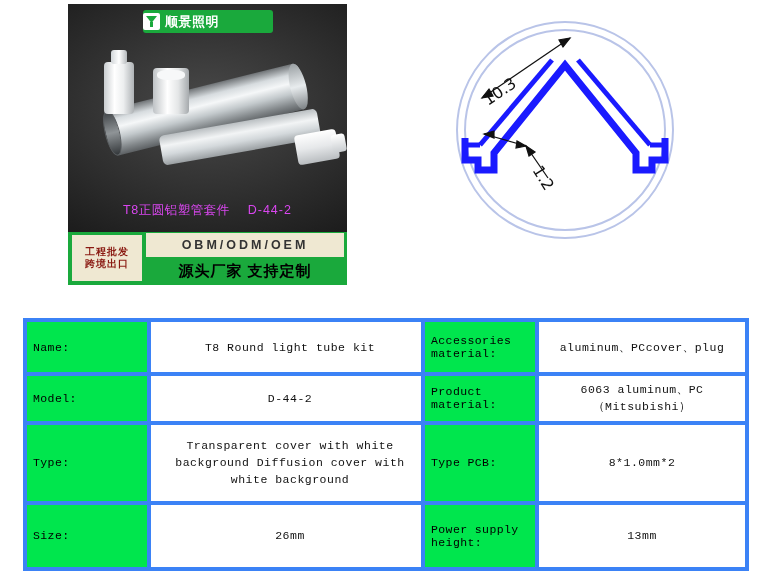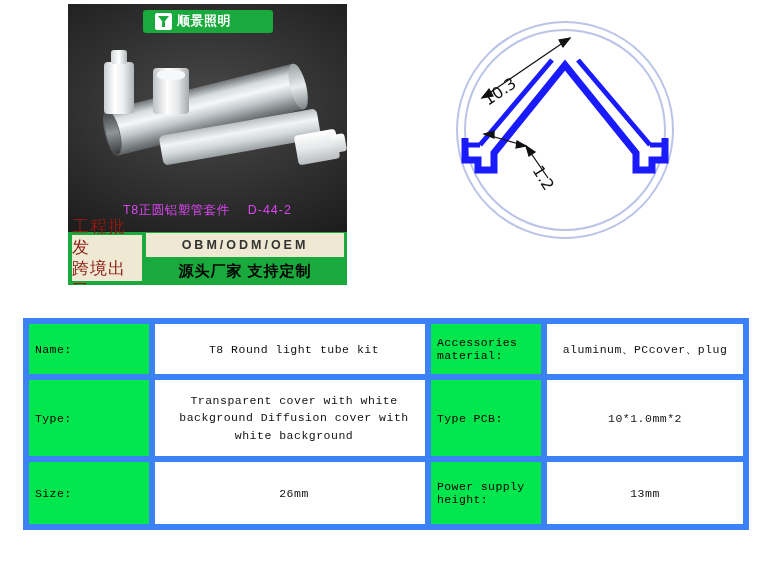--- a/index.html
+++ b/index.html
@@ -45,23 +45,22 @@
   .brand-badge {
     position: absolute;
     left: 75px;
     top: 6px;
     height: 23px;
     width: 130px;
     background: #1aa93c;
     border-radius: 3px;
     display: flex;
     align-items: center;
-    padding-left: 12px;
+    padding-left: 0;
     box-sizing: border-box;
-    font-family: Liberation Mono, monospace;
   }
   .brand-mark {
     width: 17px;
     height: 17px;
     background: #ffffff;
     border-radius: 2px;
     margin-right: 5px;
     position: relative;
     flex: none;
   }
@@ -212,22 +211,22 @@
     height: 46px;
     background: #efe8d2;
     display: flex;
     flex-direction: column;
     align-items: center;
     justify-content: center;
     line-height: 1.25;
   }
   .banner-tag span {
     color: #8a1a12;
-    font-size: 17px;
-    font-weight: normal;
+    font-size: 10px;
+    font-weight: bold;
     letter-spacing: 1px;
   }
   .banner-obm {
     position: absolute;
     left: 78px;
     top: 1px;
     width: 198px;
     height: 24px;
     background: #efe8d2;
     color: #333333;
@@ -265,21 +264,21 @@
   
   .spec-table {
     position: absolute;
     left: 23px;
     top: 318px;
     width: 726px;
     border-collapse: collapse;
     table-layout: fixed;
   }
   .spec-table td {
-    border: 6px solid #3b82f6;
+    border: 4px solid #3b82f6;
     font-family: "Liberation Mono", monospace;
     font-size: 11.5px;
     color: #111111;
     padding: 5px 6px;
     vertical-align: middle;
   }
   .spec-table td.label {
     background: #00e64d;
     color: #000000;
     font-weight: normal;
@@ -375,25 +374,31 @@
 </div>
 
 <table class="spec-table">
   <tbody>
     <tr class="r1">
       <td class="label">Name:</td>
       <td class="value first">T8 Round light tube kit</td>
       <td class="label second">Accessories material:</td>
       <td class="value">aluminum、PCcover、plug</td>
     </tr>
+    <tr class="r2">
+      <td class="label">Model:</td>
+      <td class="value first">D-44-2</td>
+      <td class="label second">Product material:</td>
+      <td class="value multi">6063 aluminum、PC（Mitsubishi）</td>
+    </tr>
     <tr class="r3">
       <td class="label">Type:</td>
       <td class="value first multi">Transparent cover with white background Diffusion cover with white background</td>
       <td class="label second">Type PCB:</td>
-      <td class="value">10*1.0mm*2</td>
+      <td class="value">8*1.0mm*2</td>
     </tr>
     <tr class="r4">
       <td class="label">Size:</td>
       <td class="value first">26mm</td>
       <td class="label second">Power supply height:</td>
       <td class="value">13mm</td>
     </tr>
   </tbody>
 </table>
 

